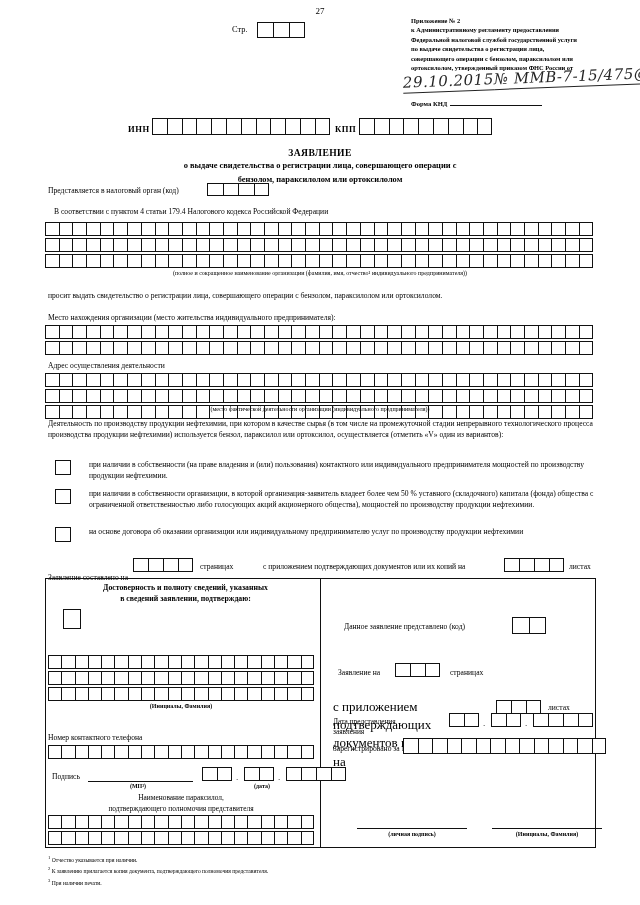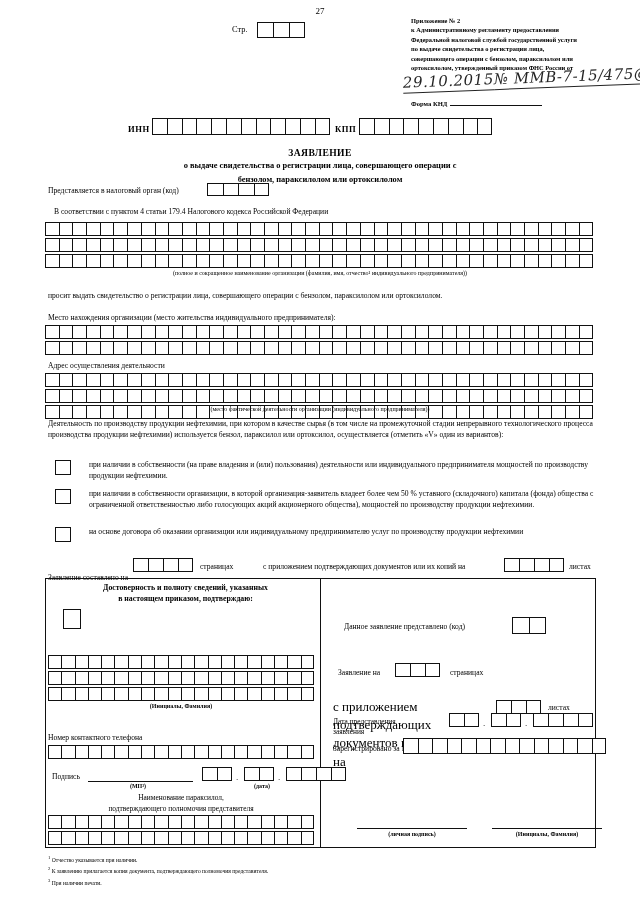--- a/index.html
+++ b/index.html
@@ -620,21 +620,21 @@
       <span class="cell"></span>
       <span class="cell"></span>
       <span class="cell"></span>
     </div>
   <div class="abs tiny6 c" id="addr-cap">(место фактической деятельности организации (индивидуального предпринимателя))</div>
 
   <div class="abs" id="activity">Деятельность по производству продукции нефтехимии, при котором в качестве сырья (в том числе на промежуточной стадии непрерывного технологического процесса производства продукции нефтехимии) используется бензол, параксилол или ортоксилол, осуществляется (отметить «V» один из вариантов):</div>
 
   <div class="opt" id="opt1">
     <span class="box"></span>
-    <div class="otext">при наличии в собственности (на праве владения и (или) пользования) деятельности или индивидуального предпринимателя мощностей по производству продукции нефтехимии.</div>
+    <div class="otext">при наличии в собственности (на праве владения и (или) пользования) контактного или индивидуального предпринимателя мощностей по производству продукции нефтехимии.</div>
   </div>
   <div class="opt" id="opt2">
     <span class="box"></span>
     <div class="otext">при наличии в собственности организации, в которой организация-заявитель владеет более чем 50 % уставного (складочного) капитала (фонда) общества с ограниченной ответственностью либо голосующих акций акционерного общества), мощностей по производству продукции нефтехимии.</div>
   </div>
   <div class="opt" id="opt3">
     <span class="box"></span>
     <div class="otext">на основе договора об оказании организации или индивидуальному предпринимателю услуг по производству продукции нефтехимии</div>
   </div>
 
@@ -653,21 +653,21 @@
       <span class="cell"></span>
       <span class="cell"></span>
     </div>
   <div class="abs" id="st-l4">листах</div>
 
   <div class="abs" id="botbox"></div>
   <div class="abs" id="botdiv"></div>
 
   <div class="abs" id="bl-title">
     <span>Достоверность и полноту сведений, указанных</span><br>
-    <span>в настоящем приказом, подтверждаю:</span>
+    <span>в сведений заявлении, подтверждаю:</span>
   </div>
   <div class="abs" id="repbox"></div>
   <div class="abs cells h14" id="fio1">
       <span class="cell"></span>
       <span class="cell"></span>
       <span class="cell"></span>
       <span class="cell"></span>
       <span class="cell"></span>
       <span class="cell"></span>
       <span class="cell"></span>

